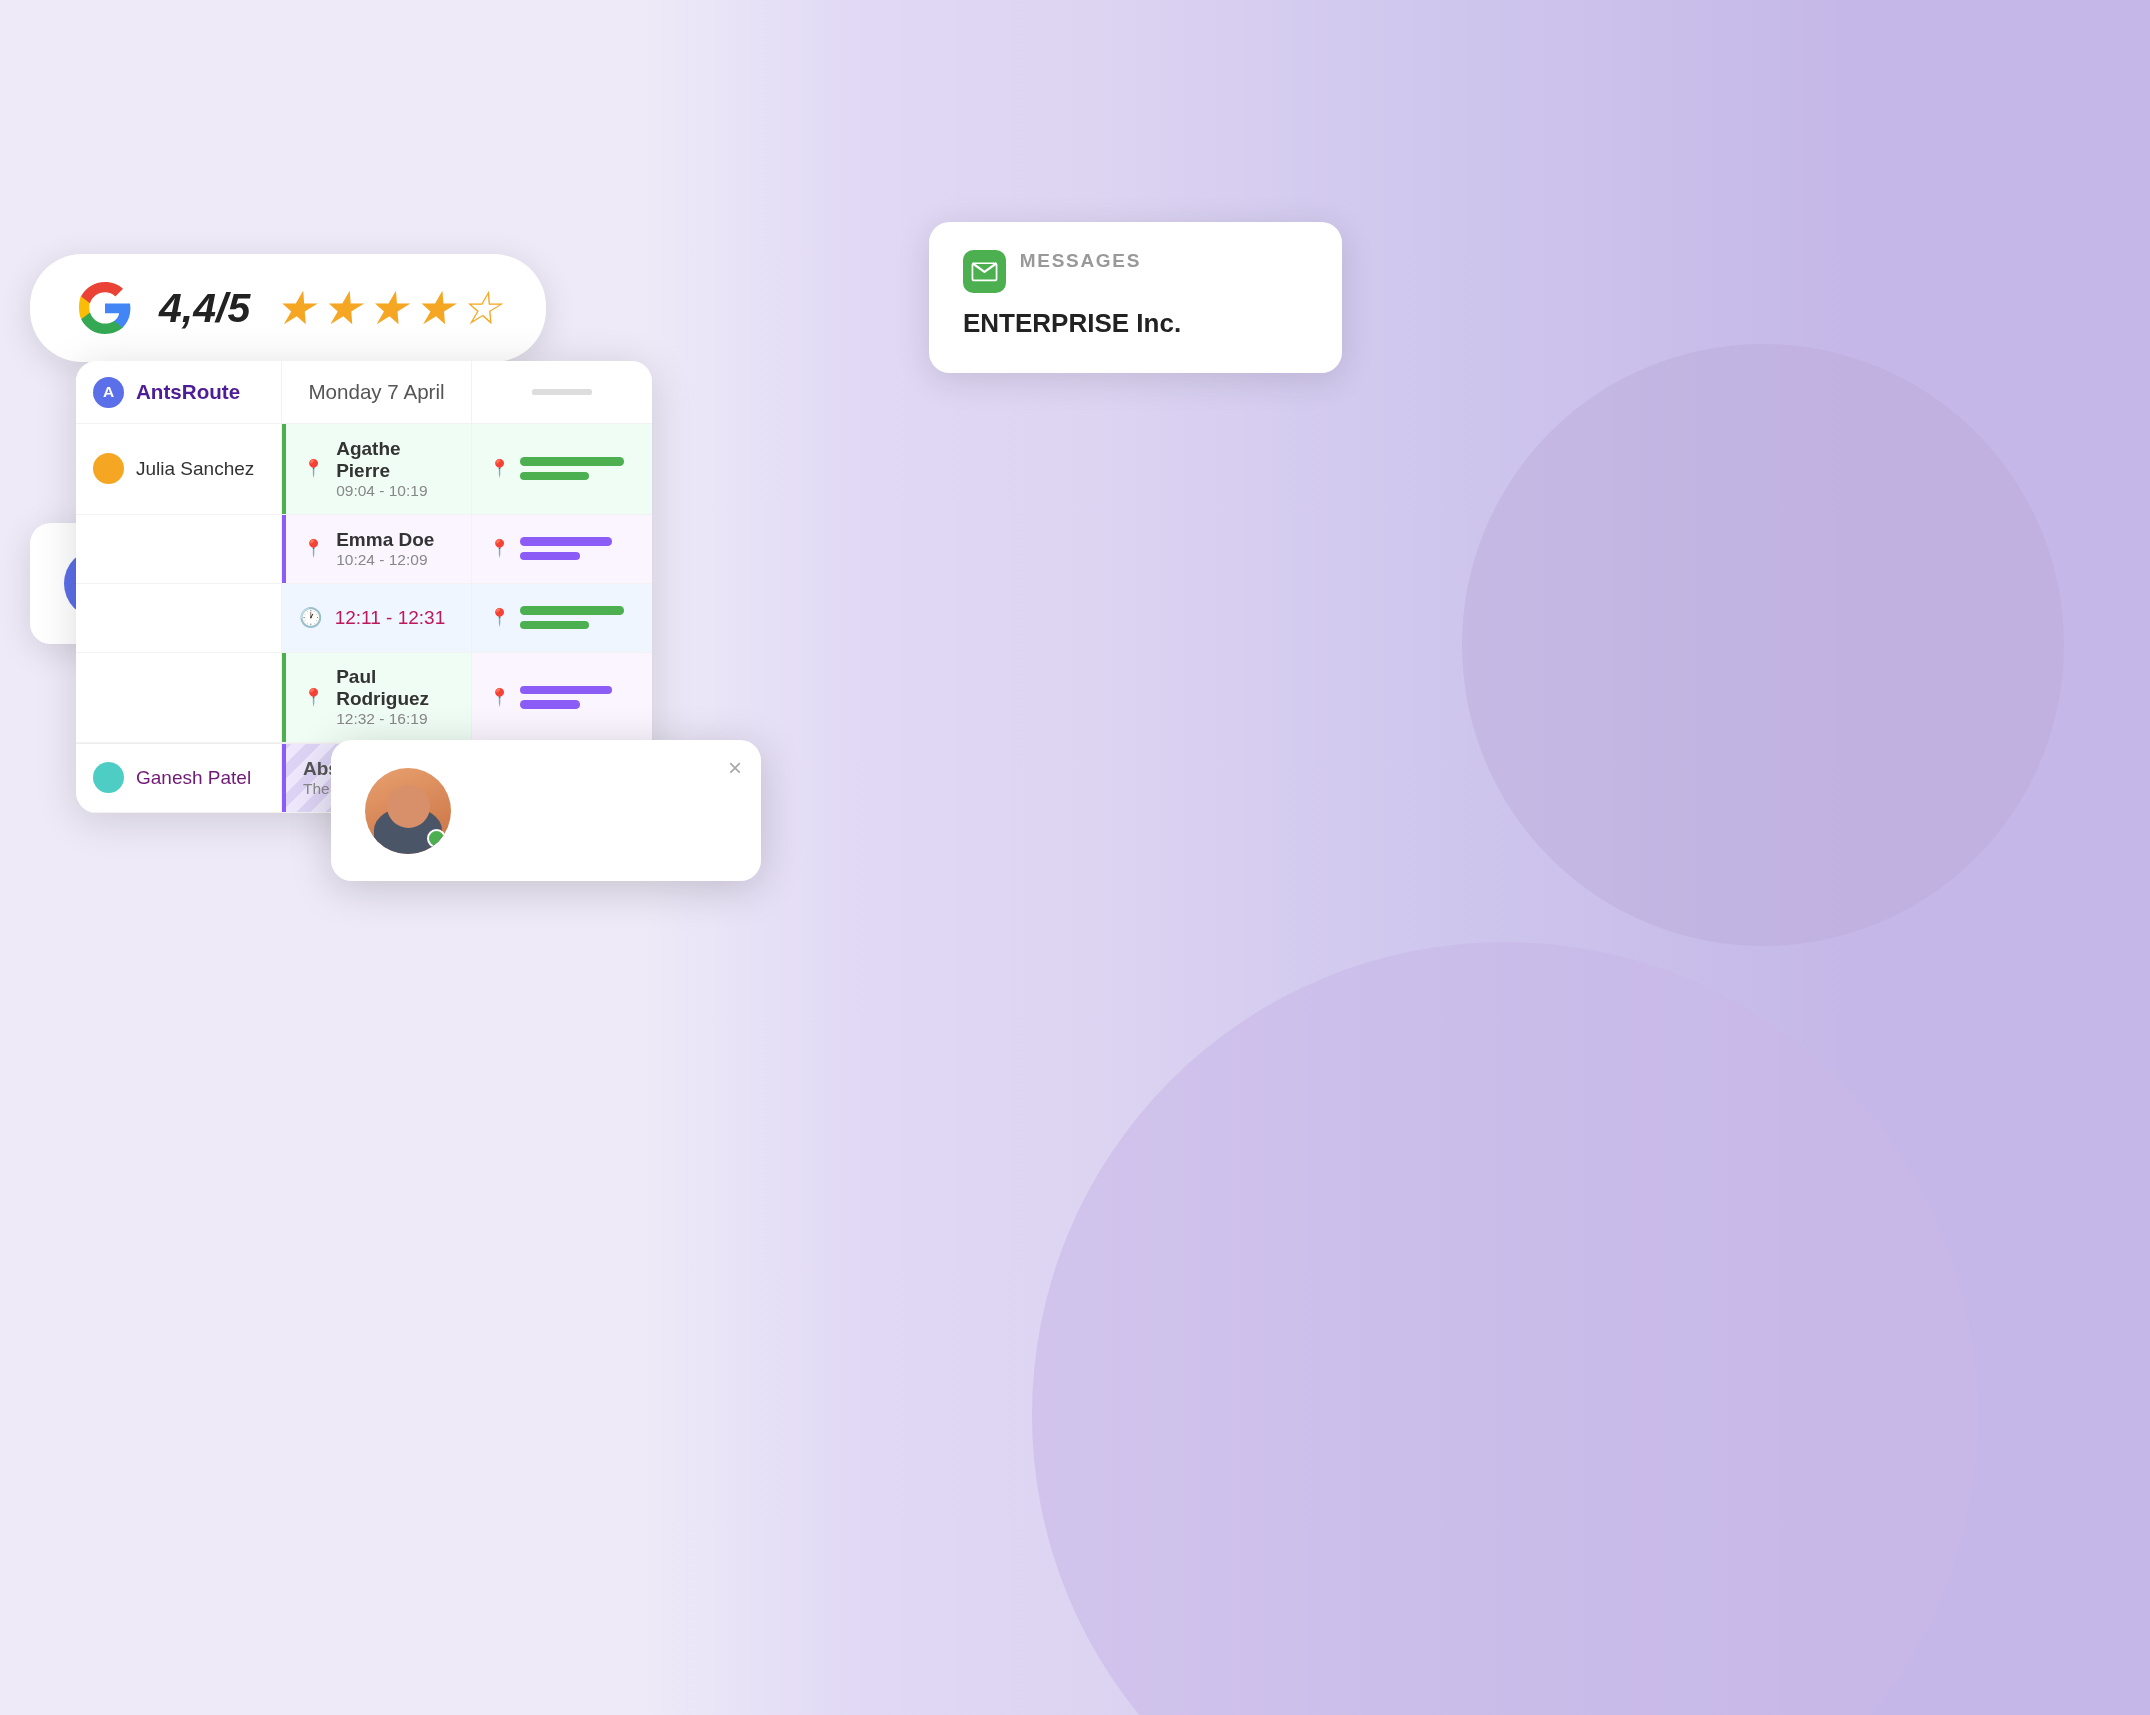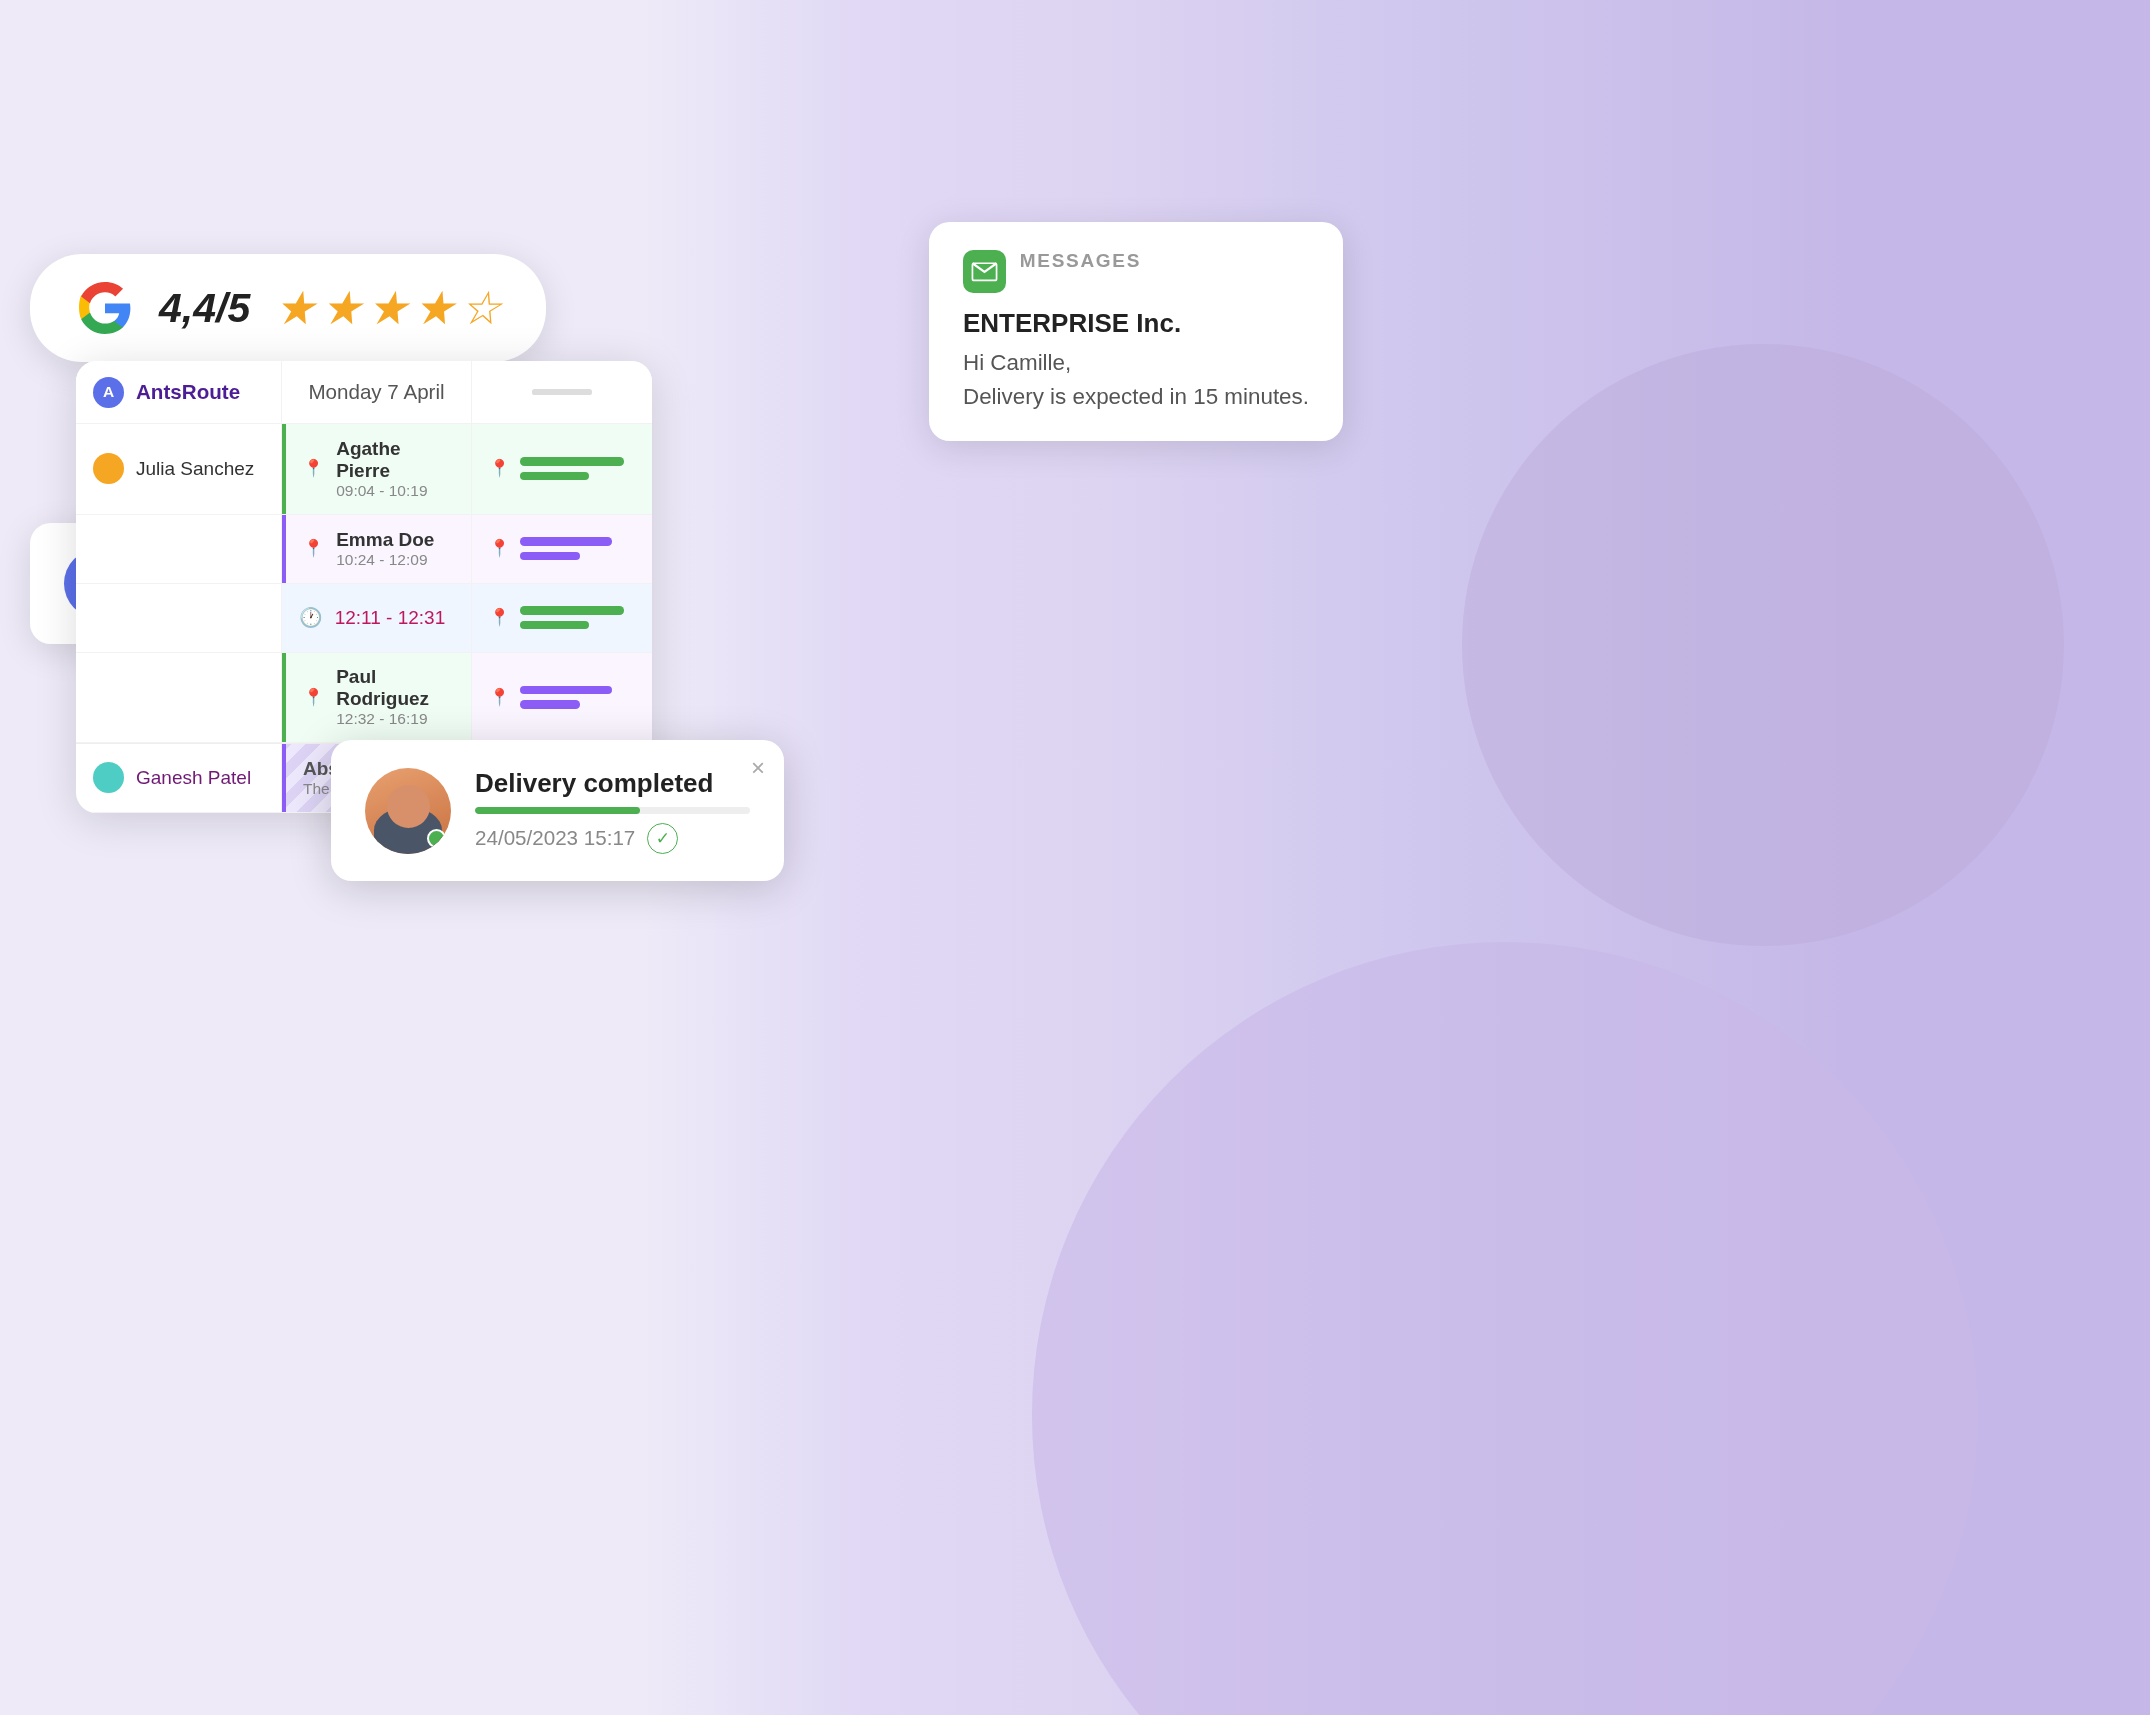--- a/index.html
+++ b/index.html
@@ -459,24 +459,20 @@
     <div class="messages-icon">
       <svg width="31" height="26" viewBox="0 0 36 30" fill="none">
         <rect width="36" height="30" rx="6" fill="#4CAF50"></rect>
         <path d="M4 6l14 10L32 6" stroke="white" stroke-width="2.5" fill="none"></path>
         <rect x="4" y="6" width="28" height="20" rx="2" stroke="white" stroke-width="2" fill="none"></rect>
       </svg>
     </div>
     <span class="messages-label">MESSAGES</span>
   </div>
   <div class="messages-company">ENTERPRISE Inc.</div>
-  <div class="messages-text">
-    <span>Hi Camille,</span><br>
-    <span>Delivery is expected in 15 minutes.</span>
-  </div>
 </div>
 
 <div class="cost-card">
   <div class="cost-icon-circle">
     <span class="truck-icon">🚚</span>
   </div>
   <div class="cost-info">
     <span class="cost-amount">€545</span>
     <span class="cost-label">Cost of routes</span>
   </div>
@@ -589,24 +585,14 @@
     </div>
   </div>
 
 </div>
 
 <div class="delivery-card" style="top:740px;left:331px;">
   <span class="close-btn">×</span>
   <div class="del-avatar-face">
     <div class="avatar-online"></div>
   </div>
-  <div class="delivery-info">
-    <div class="delivery-title">Delivery completed</div>
-    <div class="delivery-progress">
-      <div class="delivery-progress-fill"></div>
-    </div>
-    <div class="delivery-datetime">
-      <span>24/05/2023 15:17</span>
-      <div class="check-circle">✓</div>
-    </div>
-  </div>
 </div>
 
 
 </body></html>

